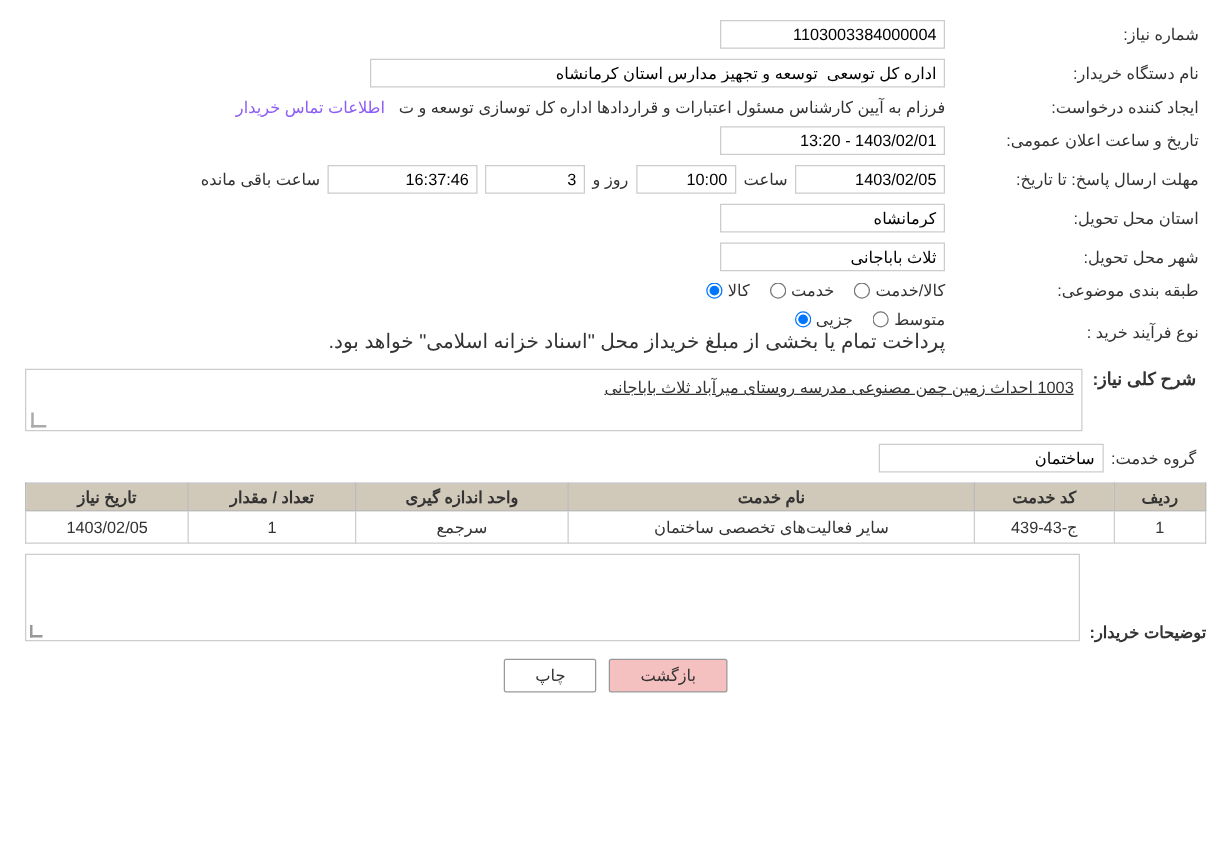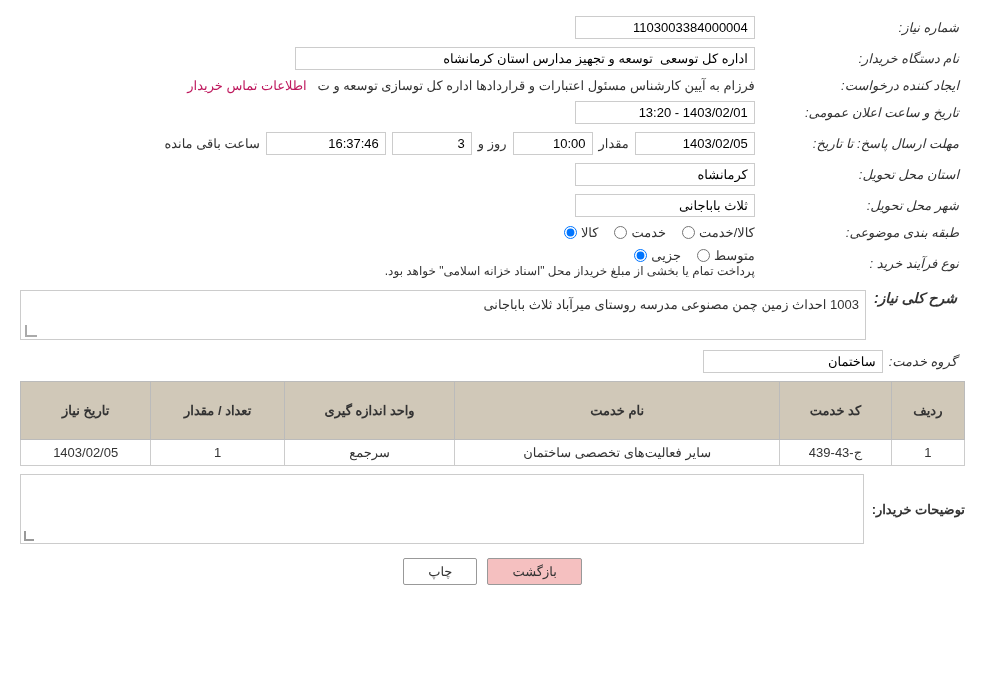--- a/index.html
+++ b/index.html
@@ -35,37 +35,36 @@
     .form-table td {
       padding: 4px 6px;
       vertical-align: middle;
     }
     .label-cell {
       text-align: right;
       white-space: nowrap;
       color: #333;
       font-size: 13px;
       padding-right: 8px;
-      font-style: italic;
     }
     .value-cell {
       text-align: right;
     }
     .input-box {
       border: 1px solid #ccc;
       background: #fff;
       padding: 3px 6px;
       font-size: 13px;
       font-family: Tahoma, Arial, sans-serif;
       direction: rtl;
     }
     .input-box.medium { width: 180px; }
     .input-box.small { width: 120px; }
     .input-box.xsmall { width: 80px; }
-    .link-blue { color: #be185d; text-decoration: none; }
+    .link-blue { color: #8b5cf6; text-decoration: none; }
     .section-header {
       background: #e8e0d0;
       border: 1px solid #ccc;
       padding: 6px 12px;
       font-weight: bold;
       font-size: 14px;
       text-align: right;
       margin: 10px 0 6px 0;
     }
     .radio-group { display: inline-flex; gap: 16px; align-items: center; direction: rtl; }
@@ -93,21 +92,21 @@
       border-left: 2px solid #aaa;
     }
     .services-table {
       width: 100%;
       border-collapse: collapse;
       margin: 8px 0;
     }
     .services-table th {
       background: #d0c8b8;
       border: 1px solid #bbb;
-      padding: 21px 8px;
+      padding: 3px 8px;
       text-align: center;
       font-size: 13px;
       font-weight: bold;
     }
     .services-table td {
       border: 1px solid #ccc;
       padding: 5px 8px;
       text-align: center;
       font-size: 13px;
     }
@@ -193,21 +192,21 @@
         <td class="label-cell">تاریخ و ساعت اعلان عمومی:</td>
         <td class="value-cell" colspan="3">
           <input type="text" class="input-box medium" value="1403/02/01 - 13:20" readonly="" style="">
         </td>
       </tr>
       <tr>
         <td class="label-cell">مهلت ارسال پاسخ: تا تاریخ:</td>
         <td class="value-cell" colspan="3">
           <div class="timer-row">
             <input type="text" class="input-box small" value="1403/02/05" readonly="" style="">
-            <span>مقدار</span>
+            <span>ساعت</span>
             <input type="text" class="input-box xsmall" value="10:00" readonly="" style="">
             <span>روز و</span>
             <input type="text" class="input-box xsmall" value="3" readonly="" style="">
             <input type="text" class="input-box small" value="16:37:46" readonly="" style="">
             <span class="timer-label">ساعت باقی مانده</span>
           </div>
         </td>
       </tr>
       <tr>
         <td class="label-cell">استان محل تحویل:</td>
@@ -247,30 +246,30 @@
             <label class="radio-item">
               <span>متوسط</span>
               <input type="radio" name="purchase_type" style="">
             </label>
             <label class="radio-item">
               <span>جزیی</span>
               <input type="radio" name="purchase_type" checked="" style="">
             </label>
           </div>
           <br>
-          <span style="font-size:12px; color:#333;">پرداخت تمام یا بخشی از مبلغ خریداز محل "اسناد خزانه اسلامی" خواهد بود.</span>
+          <span style="font-size:16px; color:#333;">پرداخت تمام یا بخشی از مبلغ خریداز محل "اسناد خزانه اسلامی" خواهد بود.</span>
         </td>
       </tr>
     </tbody>
       </table>
 
     <div style="margin-bottom:10px;">
       <div style="display:flex; align-items:flex-start; gap:8px; direction:rtl;">
         <span class="label-cell" style="min-width:90px; font-weight:bold; font-size:14px;">شرح کلی نیاز:</span>
-        <div style="flex:1;">
+        <div style="flex:1;text-decoration:underline;">
           <div class="description-box">
             <span>1003 احداث زمین چمن مصنوعی مدرسه روستای میرآباد ثلاث باباجانی</span>
           </div>
         </div>
       </div>
     </div>
 
 
     <div class="row-flex" style="margin-bottom:6px;">
       <span class="label-cell">گروه خدمت:</span>
@@ -293,21 +292,21 @@
     <td>1</td>
     <td>ج-43-439</td>
     <td>سایر فعالیت‌های تخصصی ساختمان</td>
     <td>سرجمع</td>
     <td>1</td>
     <td>1403/02/05</td>
   </tr>
         </tbody>
     </table>
 
-    <div style="display:flex; align-items:center; gap:8px; direction:rtl; margin-top:8px;">
+    <div style="display:flex; align-items:flex-end; gap:8px; direction:rtl; margin-top:8px;">
       <span style="min-width:90px; font-weight:bold; font-size:13px; text-align:right;">توضیحات خریدار:</span>
       <div style="flex:1;">
         <div class="buyer-comments-wrapper"></div>
       </div>
     </div>
 
     <div class="btn-row">
       <button class="btn btn-back">بازگشت</button>
       <button class="btn btn-print">چاپ</button>
     </div>

